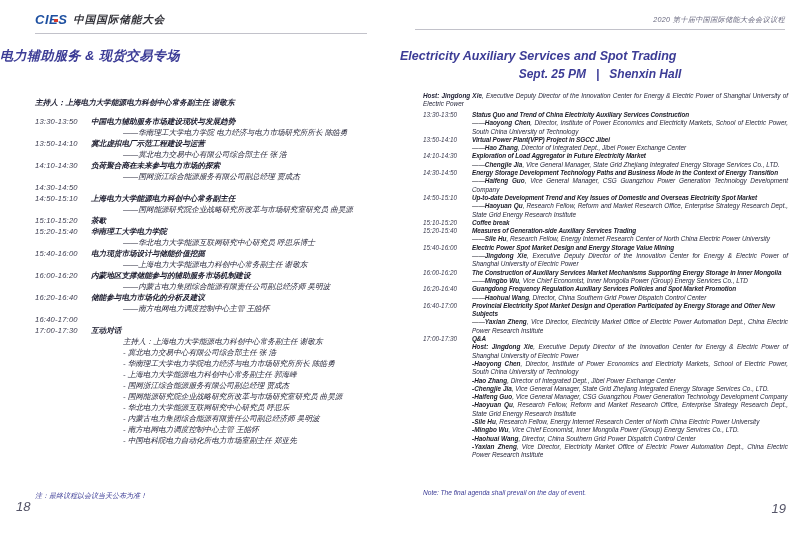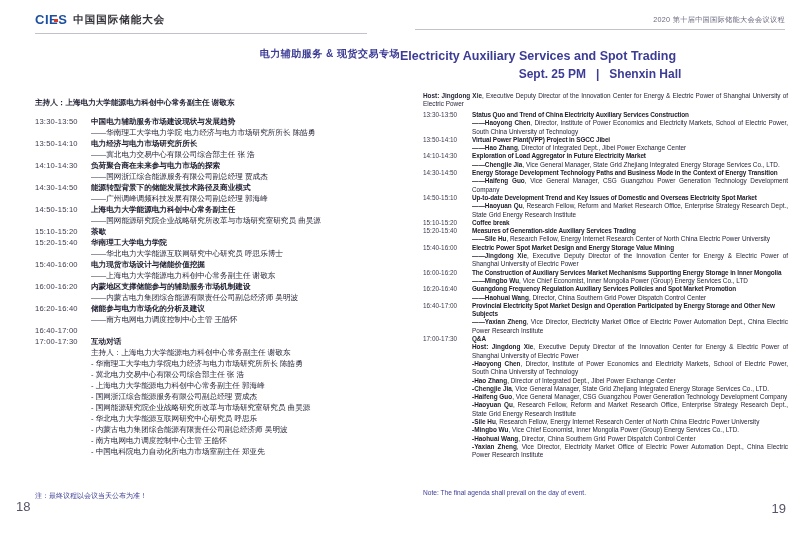--- a/index.html
+++ b/index.html
@@ -2,44 +2,44 @@
 <html style="--accent: #3c3c96; --logo_blue: #1d4fa0; --logo_red: #d93a2b;"><head>
 <meta charset="utf-8">
 <style>
   :root{
     --accent:#3c3c96; --body:#26263a; --timecol:#3a3a4e; --grayhdr:#6a6a80;
     --rule:#c2c2ca; --logo_blue:#1d4fa0; --logo_red:#d93a2b; --pagenum:#555568;
   }
   *{margin:0;padding:0;box-sizing:border-box;}
   html,body{width:800px;height:533px;background:#fff;overflow:hidden;
     font-family:"Liberation Sans","DejaVu Sans",sans-serif;color:var(--body);}
-  .canvas{position:relative;width:664px;height:533px;background:#f97316;}
+  .canvas{position:relative;width:664px;height:533px;background:#f97316;font-style:italic;}
   .page{position:absolute;top:0;width:400px;height:533px;background:#fff;}
   .page-left{left:0;}
   .page-right{left:400px;}
 
   
   .lp-logo-row{position:absolute;left:35px;top:12px;display:flex;align-items:center;gap:6px;}
   .logo-cies{position:relative;font-weight:800;font-size:13px;letter-spacing:0.5px;
     color:var(--logo_blue);font-family:"Liberation Sans",sans-serif;}
   .logo-cies::after{content:"";position:absolute;left:60%;top:46%;width:4px;height:3px;background:var(--logo_red);}
   .logo-cn{font-weight:700;font-size:10.5px;color:#33333a;letter-spacing:1px;}
   .rule{position:absolute;height:1px;background:var(--rule);}
   .rule-left{left:35px;right:33px;top:33px;}
-  .lp-title{position:absolute;top:47px;left:0;right:0;text-align:right;
-    font-size:10px;font-weight:700;color:var(--accent);letter-spacing:0.5px;}
+  .lp-title{position:absolute;top:47px;left:0;right:0;text-align:left;
+    font-size:13px;font-weight:700;color:var(--accent);letter-spacing:0.5px;}
   .lp-subtitle{position:absolute;top:71px;left:0;right:0;text-align:center;
     font-size:10.5px;font-weight:700;color:var(--accent);}
   .lp-host{position:absolute;top:98px;left:35px;right:18px;font-size:7.6px;font-weight:700;color:var(--body);}
   .lp-agenda{position:absolute;top:116px;left:35px;right:16px;}
   .lp-agenda .row{display:grid;grid-template-columns:44px 1fr;column-gap:12px;
     font-size:7.6px;line-height:11px;}
   .lp-agenda .time{color:var(--timecol);letter-spacing:0.2px;white-space:nowrap;}
   .lp-agenda .ttl{font-weight:700;color:#1e1e30;}
-  .lp-agenda .spk{font-weight:400;color:var(--body);}
+  .lp-agenda .spk{font-weight:400;color:var(--body);margin-left:32px;}
   .lp-note{position:absolute;left:35px;top:491px;font-size:7px;color:var(--accent);}
   .pagenum{position:absolute;font-size:13px;color:var(--pagenum);}
   .pagenum-left{left:16px;top:499px;}
   .pagenum-right{right:14px;top:501px;}
 
   
   .rp-header{position:absolute;right:15px;top:15px;font-size:7.2px;color:var(--grayhdr);letter-spacing:0.3px;}
   .rule-right{left:15px;right:15px;top:29px;}
   .rp-title{position:absolute;top:49px;left:0;right:0;text-align:left;
     font-size:12.5px;font-weight:700;color:var(--accent);}
@@ -81,48 +81,41 @@
             <div class="spks">
 
                 <div class="spk">——华南理工大学电力学院 电力经济与电力市场研究所所长  陈皓勇</div>
               </div>
           </div>
         </div>
 
         <div class="row">
           <div class="time">13:50-14:10</div>
           <div class="content">
-            <div class="ttl">电力经济与电力市场研究所所长</div>
+            <div class="ttl">冀北虚拟电厂示范工程建设与运营</div>
             <div class="spks">
 
                 <div class="spk">——冀北电力交易中心有限公司综合部主任  张 浩</div>
               </div>
           </div>
         </div>
 
         <div class="row">
           <div class="time">14:10-14:30</div>
           <div class="content">
             <div class="ttl">负荷聚合商在未来参与电力市场的探索</div>
             <div class="spks">
 
                 <div class="spk">——国网浙江综合能源服务有限公司副总经理  贾成杰</div>
               </div>
           </div>
         </div>
 
         <div class="row">
           <div class="time">14:30-14:50</div>
-          <div class="content">
-            <div class="ttl">能源转型背景下的储能发展技术路径及商业模式</div>
-            <div class="spks">
-
-                <div class="spk">——广州调峰调频科技发展有限公司副总经理  郭海峰</div>
-              </div>
-          </div>
         </div>
 
         <div class="row">
           <div class="time">14:50-15:10</div>
           <div class="content">
             <div class="ttl">上海电力大学能源电力科创中心常务副主任</div>
             <div class="spks">
 
                 <div class="spk">——国网能源研究院企业战略研究所改革与市场研究室研究员  曲昊源</div>
               </div>
@@ -188,23 +181,23 @@
         </div>
 
         <div class="row">
           <div class="time">17:00-17:30</div>
           <div class="content">
             <div class="ttl">互动对话</div>
             <div class="spks">
 
                 <div class="spk">主持人：上海电力大学能源电力科创中心常务副主任  谢敬东</div>
 
+                <div class="spk">- 冀北电力交易中心有限公司综合部主任  张 浩</div>
+
                 <div class="spk">- 华南理工大学电力学院电力经济与电力市场研究所所长  陈皓勇</div>
-
-                <div class="spk">- 冀北电力交易中心有限公司综合部主任  张 浩</div>
 
                 <div class="spk">- 上海电力大学能源电力科创中心常务副主任  郭海峰</div>
 
                 <div class="spk">- 国网浙江综合能源服务有限公司副总经理  贾成杰</div>
 
                 <div class="spk">- 国网能源研究院企业战略研究所改革与市场研究室研究员  曲昊源</div>
 
                 <div class="spk">- 华北电力大学能源互联网研究中心研究员  呼思乐</div>
 
                 <div class="spk">- 内蒙古电力集团综合能源有限责任公司副总经济师  吴明波</div>

